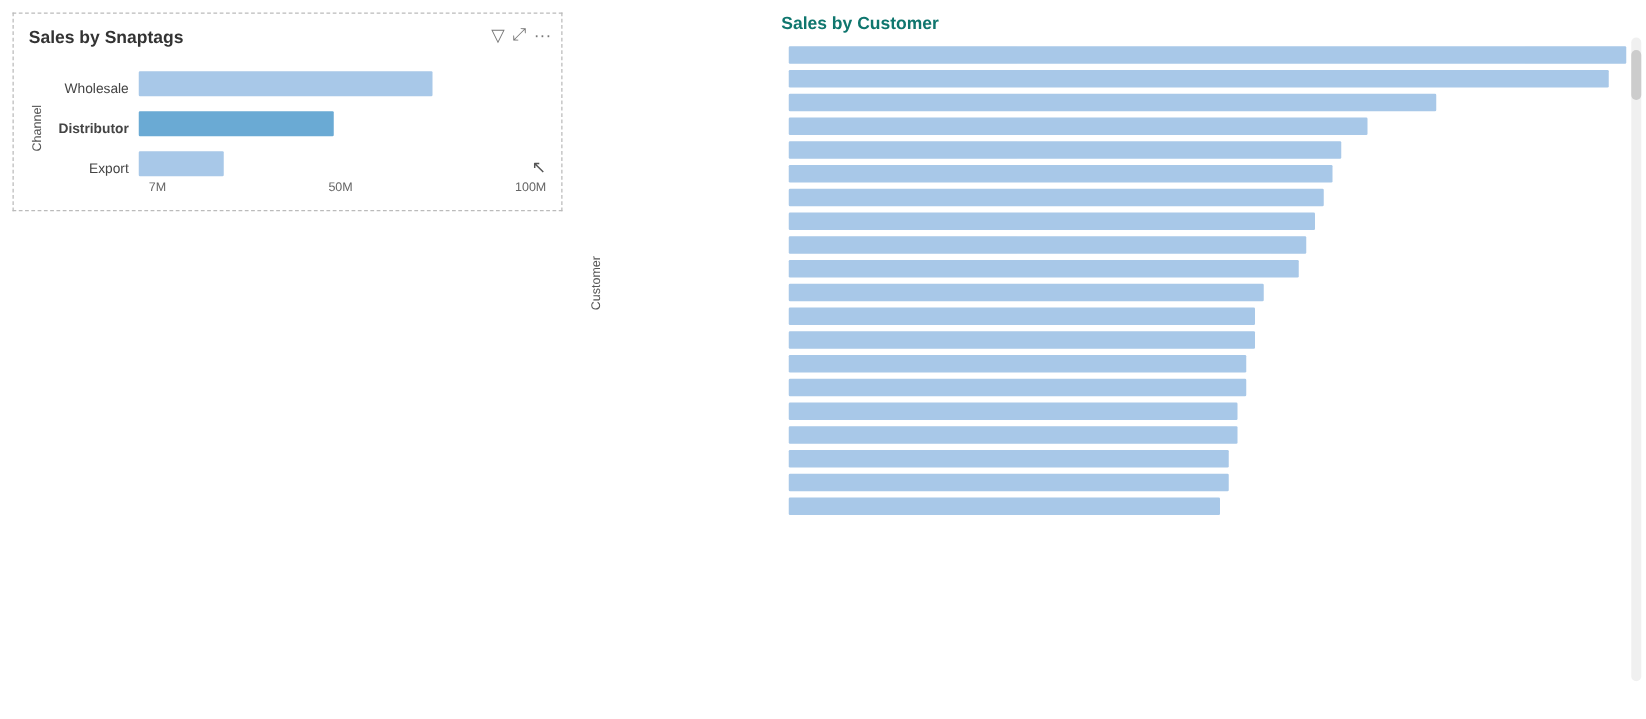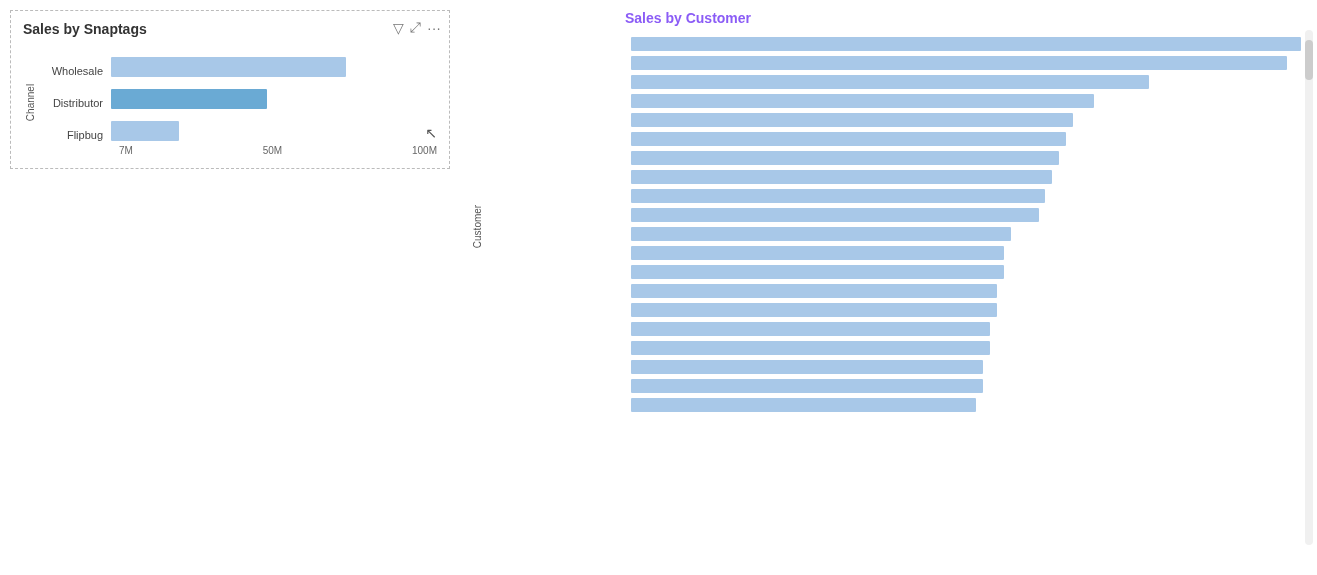--- a/index.html
+++ b/index.html
@@ -59,21 +59,21 @@
     .bar-label {
       width: 72px;
       text-align: right;
       font-size: 11px;
       color: #444;
       padding-right: 8px;
       flex-shrink: 0;
     }
 
     .bar-label.bold {
-      font-weight: 400;
+      font-weight: 700;
       margin-top: 20px;
     }
 
     .bar-track {
       flex: 1;
       height: 20px;
       background: transparent;
       position: relative;
     }
 
@@ -102,21 +102,21 @@
     
     .right-panel {
       flex: 1;
       padding: 10px 16px 10px 10px;
       position: relative;
     }
 
     .right-title {
       font-size: 14px;
       font-weight: 600;
-      color: #8b5cf6;
+      color: #0f766e;
       margin-bottom: 8px;
       padding-left: 60px;
     }
 
     .bar-row-right {
       display: flex;
       align-items: center;
       height: 19px;
     }
 
@@ -225,21 +225,21 @@
                 <div class="bar-fill" style="width: 72%;"></div>
               </div>
             </div>
             <div class="bar-row">
               <div class="bar-label bold">Distributor</div>
               <div class="bar-track">
                 <div class="bar-fill darker" style="width: 48%;"></div>
               </div>
             </div>
             <div class="bar-row">
-              <div class="bar-label">Flipbug</div>
+              <div class="bar-label">Export</div>
               <div class="bar-track">
                 <div class="bar-fill" style="width: 22%;"></div>
               </div>
               <span style="font-size: 14px; color: rgb(85, 85, 85); margin-left: 4px;">↖</span>
             </div>
           </div>
 
         <div class="x-axis">
           <span>7M</span>
           <span>50M</span>

